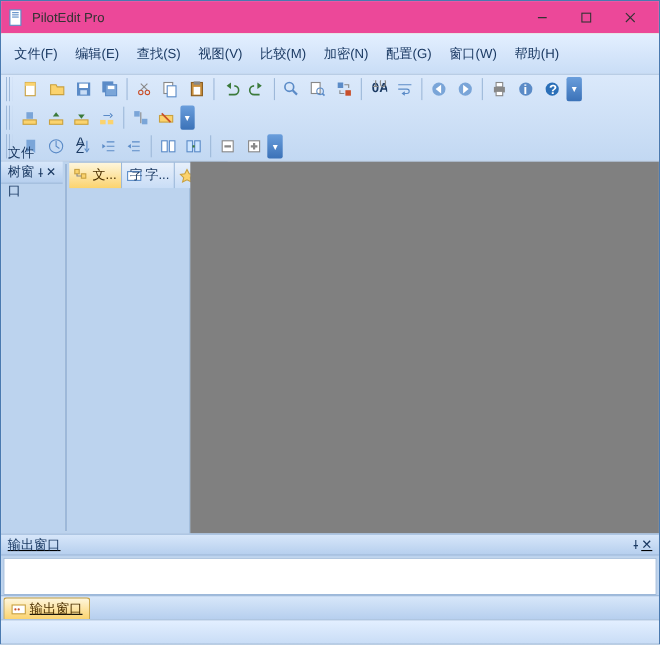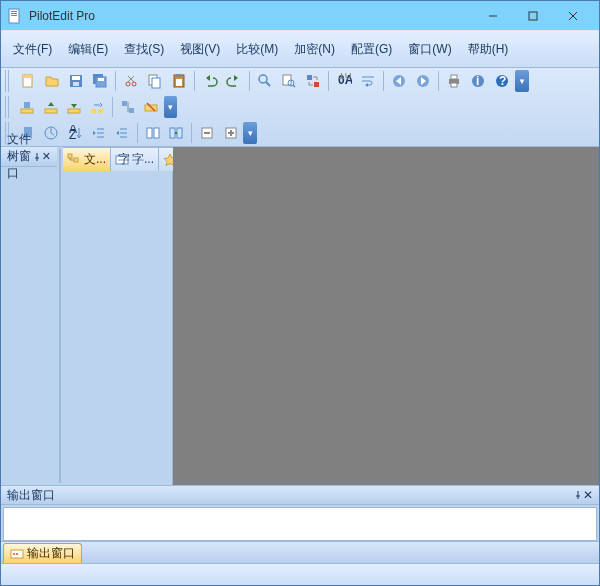--- a/index.html
+++ b/index.html
@@ -1,18 +1,18 @@
 <!DOCTYPE html>
 <html><head>
 <meta charset="utf-8">
 <style>
 * { box-sizing: border-box; margin: 0; padding: 0; font-family: "Microsoft YaHei", "Segoe UI", sans-serif; font-size: 12px; }
 html, body { width: 600px; height: 586px; overflow: hidden; }
 .window { width: 600px; height: 586px; border: 1px solid #4a7ab0; background: #fff; display: flex; flex-direction: column; }
-.titlebar { height: 30px; background: #7dd3fc; display: flex; align-items: center; padding: 0 6px; border-bottom: 1px solid #e5e5e5; }
+.titlebar { height: 30px; background: #ec4899; display: flex; align-items: center; padding: 0 6px; border-bottom: 1px solid #e5e5e5; }
 .titlebar .app-icon { width: 16px; height: 16px; margin-right: 6px; display:inline-flex;}
 .titlebar .title { flex: 1; color: #333; }
 .win-controls { display: flex; }
 .win-btn { width: 40px; height: 28px; display: flex; align-items: center; justify-content: center; color:#333; }
 
 .menubar { height: 24px; background: linear-gradient(#e3efff,#c9ddf6); display: flex; align-items: center; padding: 18px 4px; border-bottom: 1px solid #9db8d9; }
 .menu-item { padding: 2px 8px; color: #1b3a63; cursor: default; }
 
 .toolbar-wrap { background: linear-gradient(#dbe9fb,#c2d8f2); border-bottom:1px solid #9db8d9; }
 .toolbar { height: 26px; display: flex; align-items: center; padding: 0 4px; gap:2px; }
@@ -27,21 +27,21 @@
 .panel-header .spacer{flex:1;}
 .panel-header .hbtn { width:16px; height:16px; display:flex; align-items:center; justify-content:center; color:#1b3a63; font-size:11px;}
 .tree-body { flex:1; background:#fff; border:1px solid #9db8d9; margin:2px;}
 .sidebar-tabs { height:24px; display:flex; background:linear-gradient(#d8e7fa,#b6cfee); border-top:1px solid #9db8d9;}
 .stab { flex:1; display:flex; align-items:center; justify-content:flex-start; padding:0 4px; gap:3px; border-right:1px solid #9db8d9; background:linear-gradient(#fef6dc,#fbd36e); color:#4a2f00; font-size:11px; overflow:hidden; white-space:nowrap;}
 .stab:not(.active){ background:linear-gradient(#e8f0fb,#c9ddf6); color:#1b3a63;}
 .stab .tab-ico{width:14px;height:14px;display:inline-flex;flex-shrink:0;}
 
 .editor { flex:1; background:#808080;}
 
-.bottom { background:#bcd3ee;}
+.bottom { background:#bcd3ee;text-decoration:underline;}
 .output-header { height:20px; background:linear-gradient(#d8e7fa,#b6cfee); display:flex; align-items:center; padding:0 6px; color:#1b3a63; border-top:1px solid #9db8d9; border-bottom:1px solid #9db8d9;}
 .output-header .spacer{flex:1;}
 .output-body { height:34px; background:#fff; border:1px solid #9db8d9; margin:2px 2px 0 2px;}
 .bottom-tabs { height:22px; display:flex; align-items:flex-end; background:linear-gradient(#d8e7fa,#b6cfee); padding-left:2px; border-top:1px solid #9db8d9;}
 .btab { height:20px; display:flex; align-items:center; padding:0 6px; gap:3px; background:linear-gradient(#fef6dc,#fbd36e); border:1px solid #c9a13f; border-bottom:none; border-radius:3px 3px 0 0; margin-right:2px; color:#4a2f00; font-size:11px;}
 .btab:not(.active){ background:linear-gradient(#e8f0fb,#c9ddf6); border-color:#9db8d9; color:#1b3a63;}
 .btab .tab-ico{width:14px;height:14px;display:inline-flex;}
 
 .statusbar { height:22px; background:linear-gradient(#e3efff,#c9ddf6); border-top:1px solid #9db8d9;}
 

